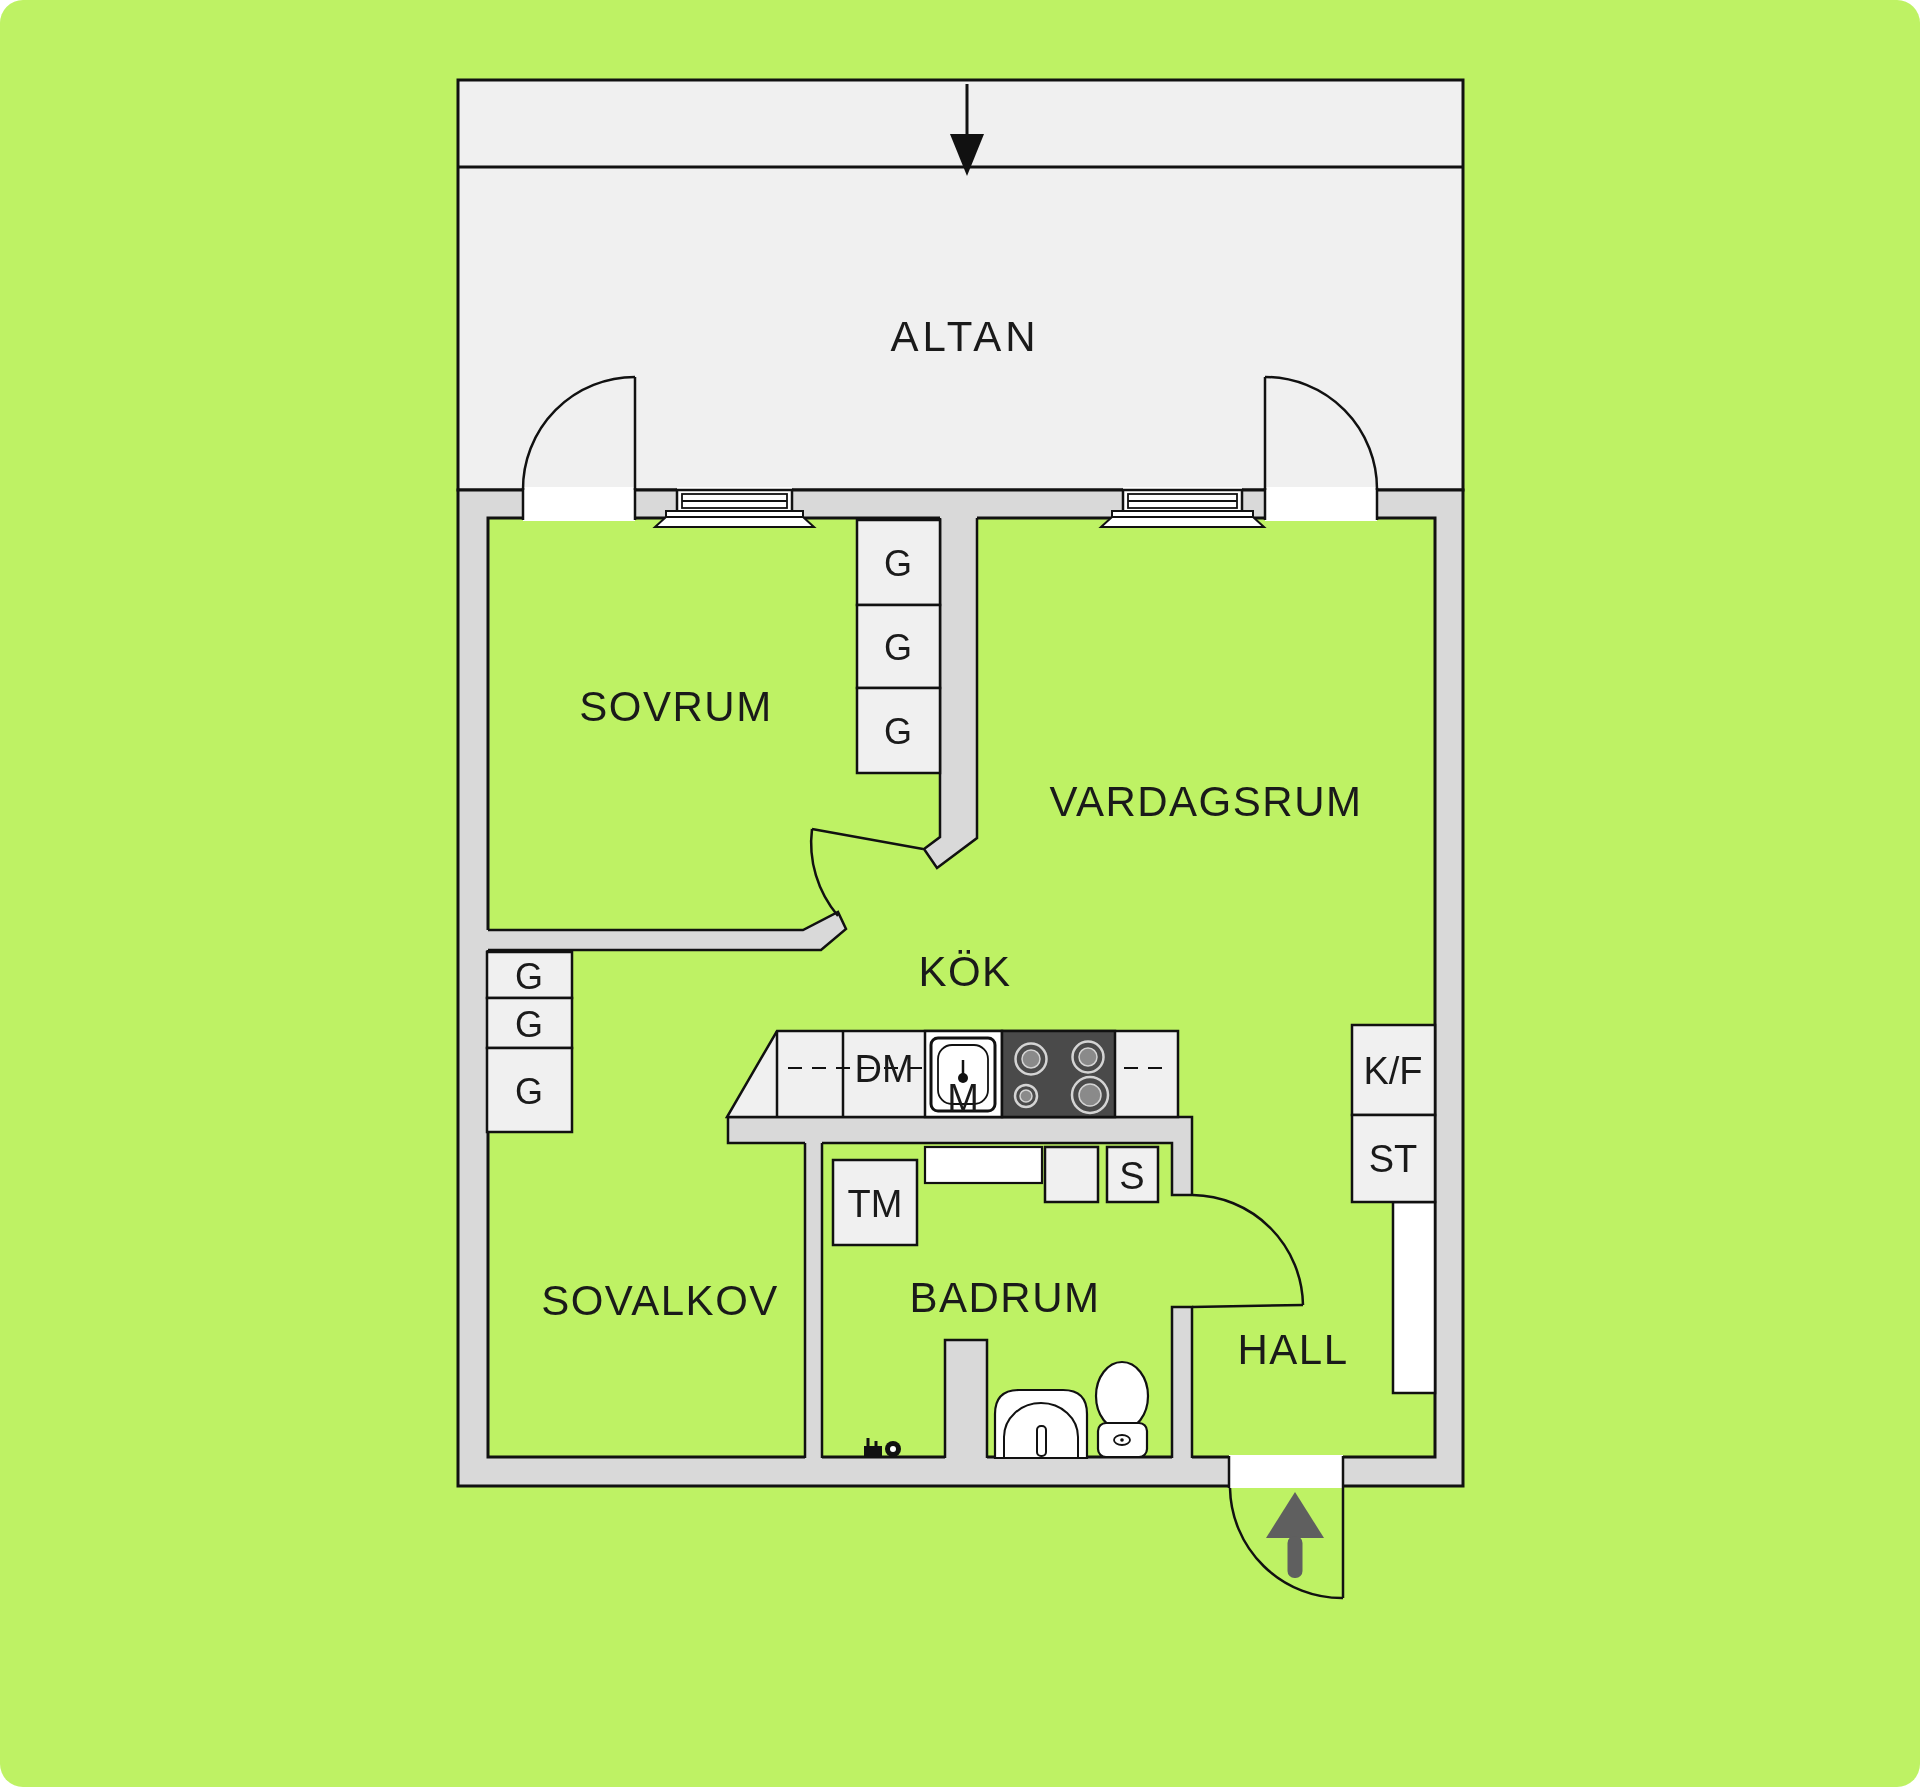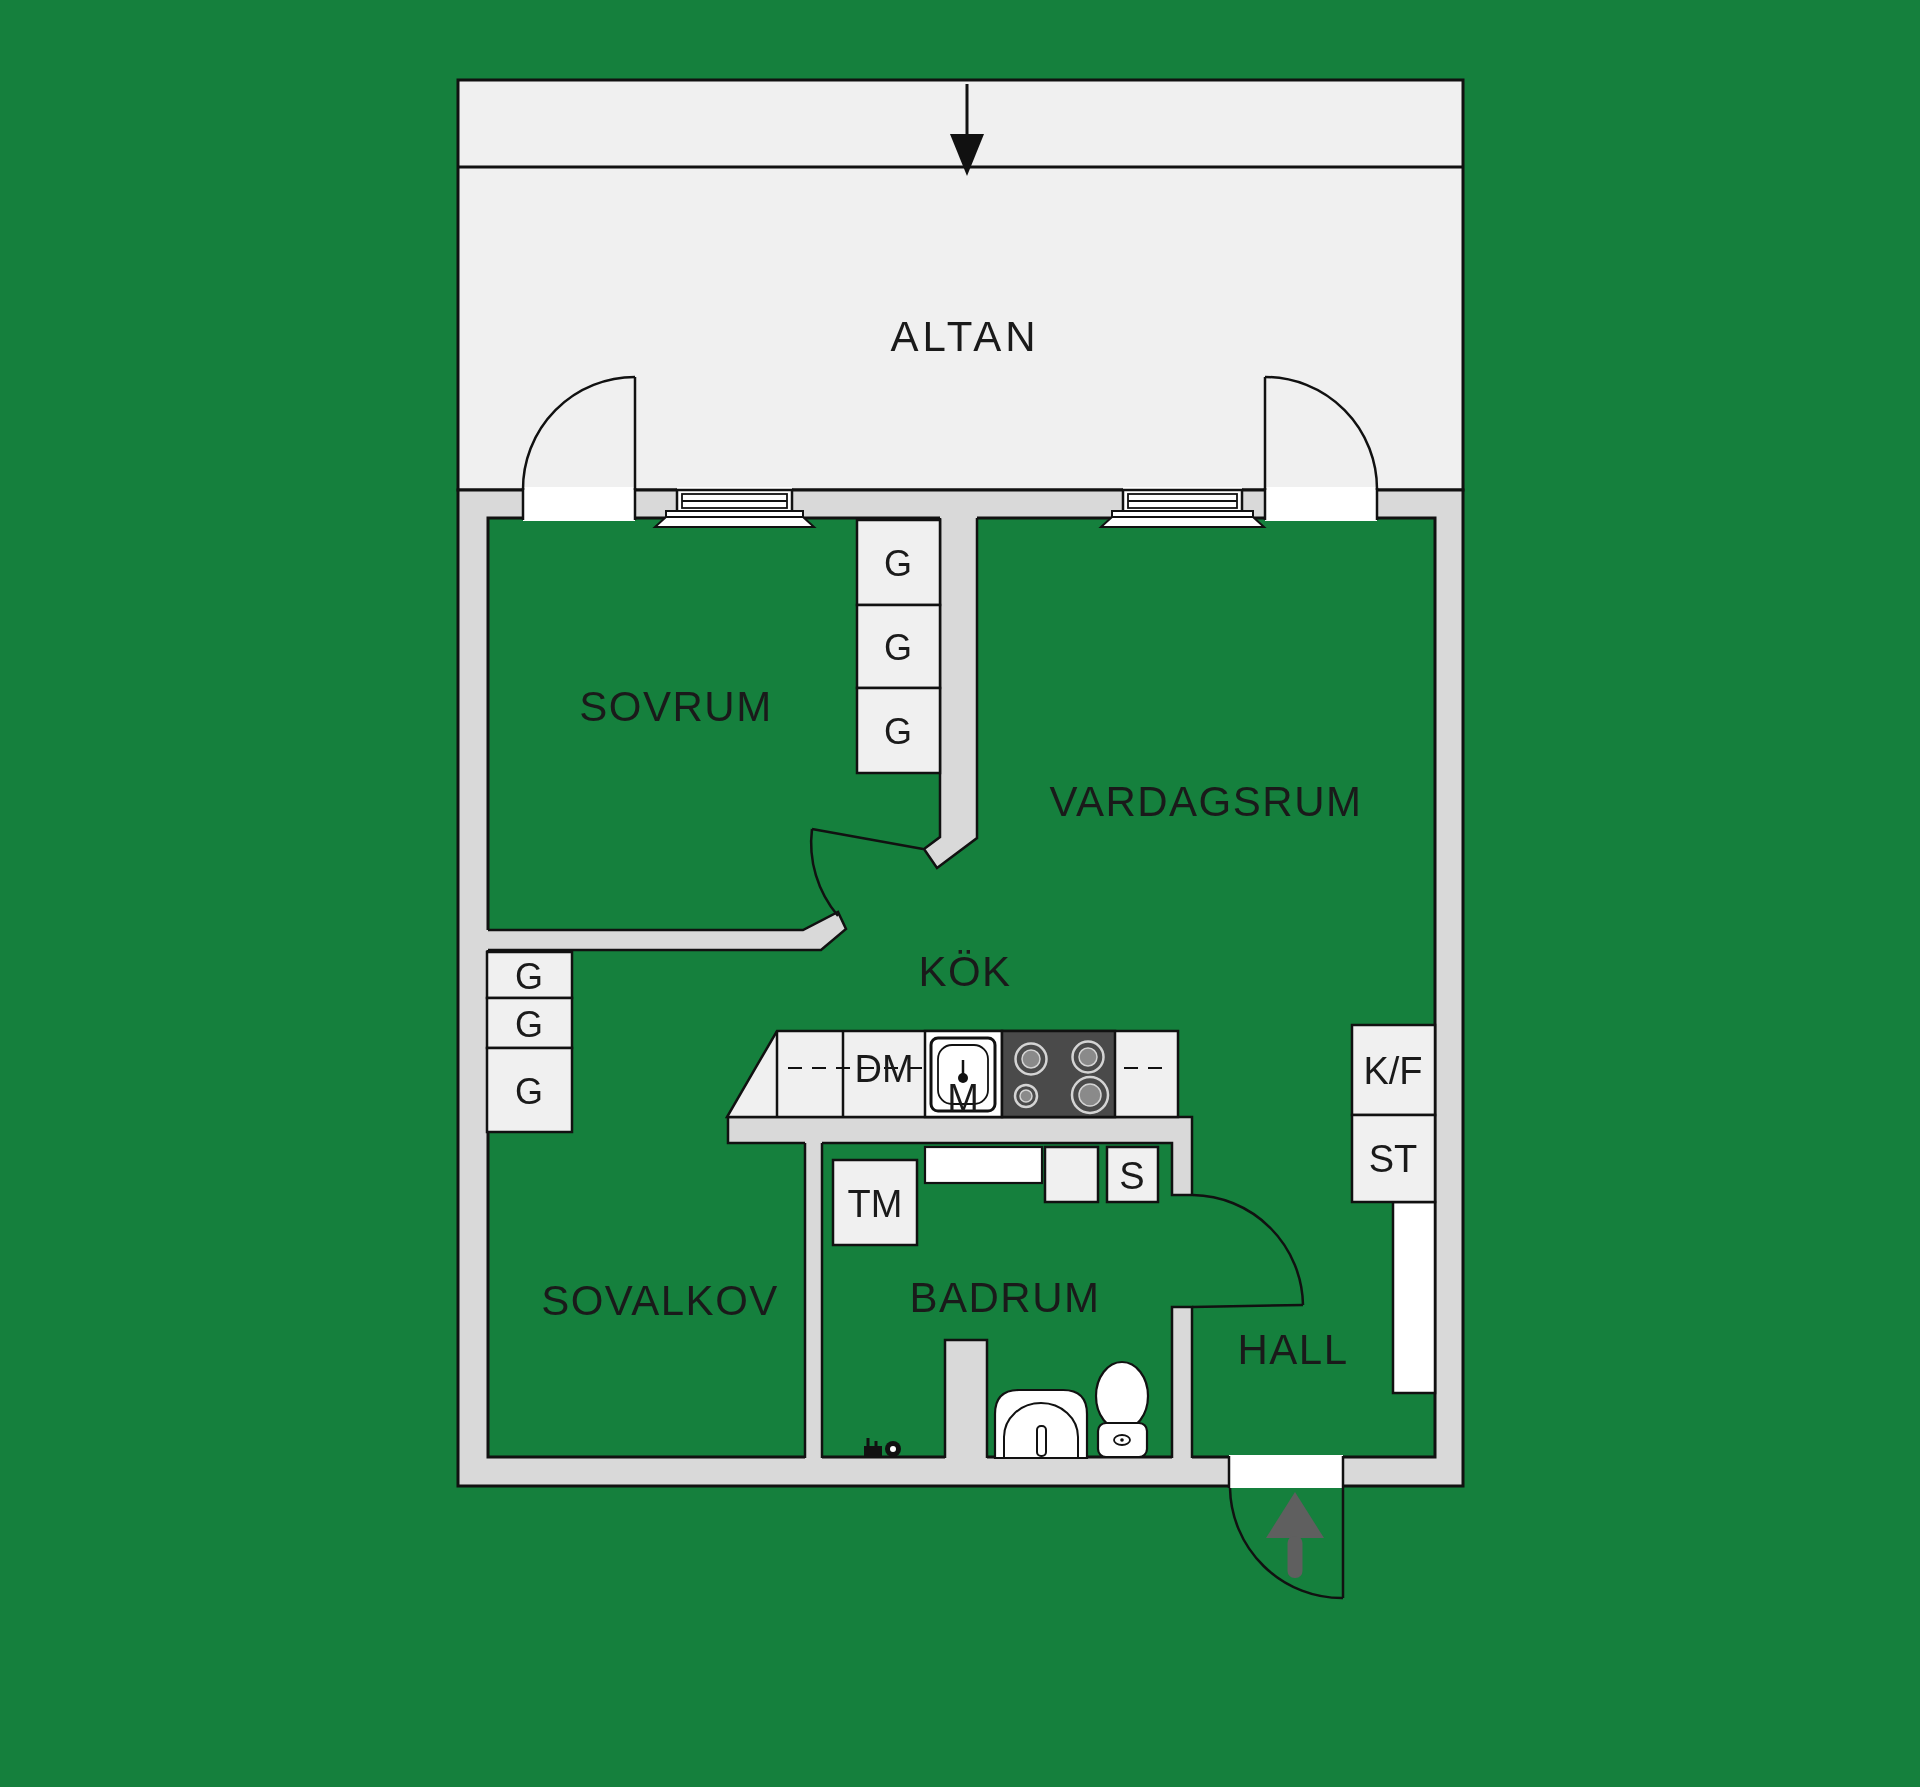--- a/index.html
+++ b/index.html
@@ -1,16 +1,16 @@
 <!DOCTYPE html>
 <html><head>
 <meta charset="utf-8">
 <style>
   html,body{margin:0;padding:0;background:#ffffff;}
-  .stage{position:relative;width:1920px;height:1787px;background:#15803d;overflow:hidden;}
+  .stage{position:relative;width:1920px;height:1787px;background:#bef264;overflow:hidden;border-radius:23px;}
   svg{position:absolute;left:0;top:0;}
   text{font-family:"Liberation Sans","DejaVu Sans",sans-serif;fill:#1a1a1a;
        text-anchor:middle;dominant-baseline:central;}
   .room{font-size:42px;letter-spacing:1.5px;}
   .room-altan{letter-spacing:4px;}
   .unit{font-size:36px;}
   .small{font-size:38px;}
 </style>
 </head>
 <body>

